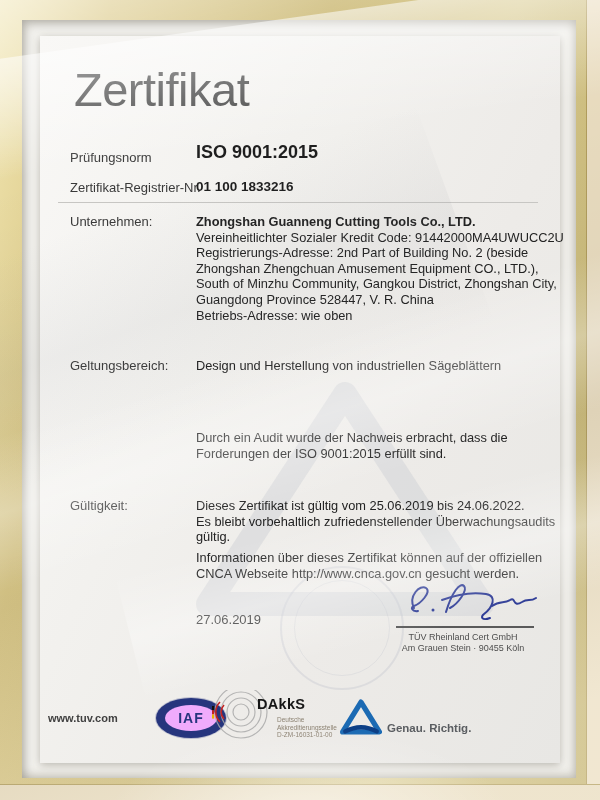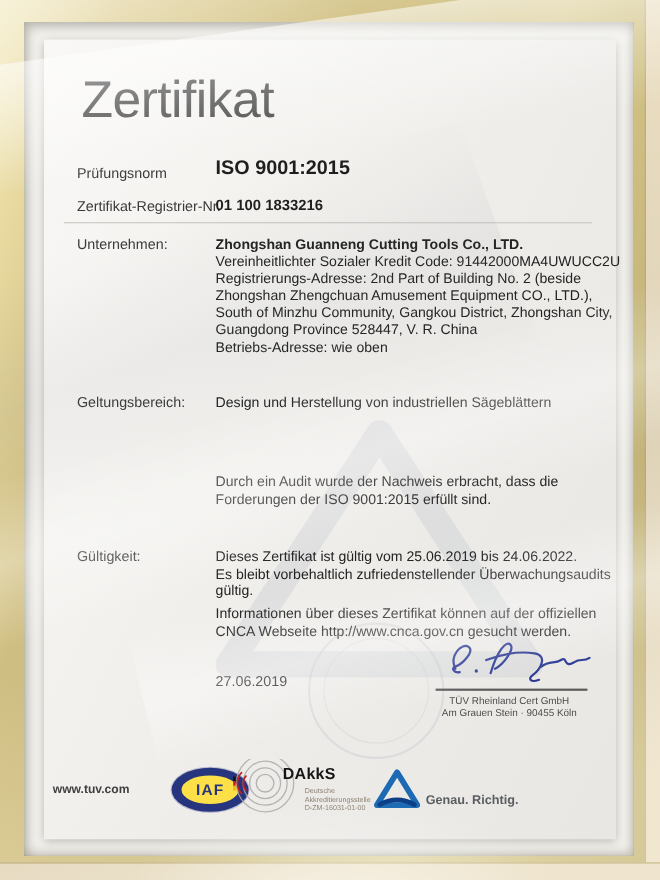--- a/index.html
+++ b/index.html
@@ -45,21 +45,21 @@
   .block{font-size:12.8px;line-height:15.6px;color:#222;}
   .bold{font-weight:700;}
   .date{left:156px;top:576px;font-size:13px;color:#222;}
   .sig-svg{left:360px;top:538px;width:140px;height:55px;}
   .sig-line{left:356px;top:590px;width:138px;border-top:2px solid #5a5a5a;}
   .issuer{left:348px;top:596px;width:150px;text-align:center;font-size:9px;line-height:11px;color:#4e4e4e;white-space:nowrap;}
   
   .website{left:8px;top:676px;font-size:11px;font-weight:600;color:#404040;}
   .iaf{left:116px;top:662px;width:70px;height:40px;border-radius:50%;background:#26357d;
        display:flex;align-items:center;justify-content:center;box-shadow:0 0 0 1px rgba(38,53,125,.25);}
-  .iaf-inner{width:52px;height:26px;border-radius:50%;background:#fde047;display:flex;align-items:center;justify-content:center;
+  .iaf-inner{width:52px;height:26px;border-radius:50%;background:#f0abfc;display:flex;align-items:center;justify-content:center;
        font-size:14px;font-weight:700;color:#26357d;letter-spacing:1px;}
   .dakks{left:165px;top:654px;width:140px;height:60px;}
   .dakks-svg{position:absolute;left:0;top:0;width:80px;height:52px;}
   .dakks-word{position:absolute;left:20px;top:6px;font-size:14.5px;font-weight:700;color:#161616;letter-spacing:.3px;margin-left:32px;}
   .dakks-fine{position:absolute;left:72px;top:26px;font-size:6.5px;line-height:7.5px;color:#8c8272;white-space:nowrap;}
   .tuvlogo{left:300px;top:660px;width:220px;height:46px;}
   .tuv-tri{position:absolute;left:0;top:2px;width:42px;height:38px;}
   .tuv-word{position:absolute;left:46px;top:4px;font-size:17px;color:#53565a;white-space:nowrap;}
   .tuv-word .b{font-weight:700;}
   .tuv-word .r{font-weight:500;}

